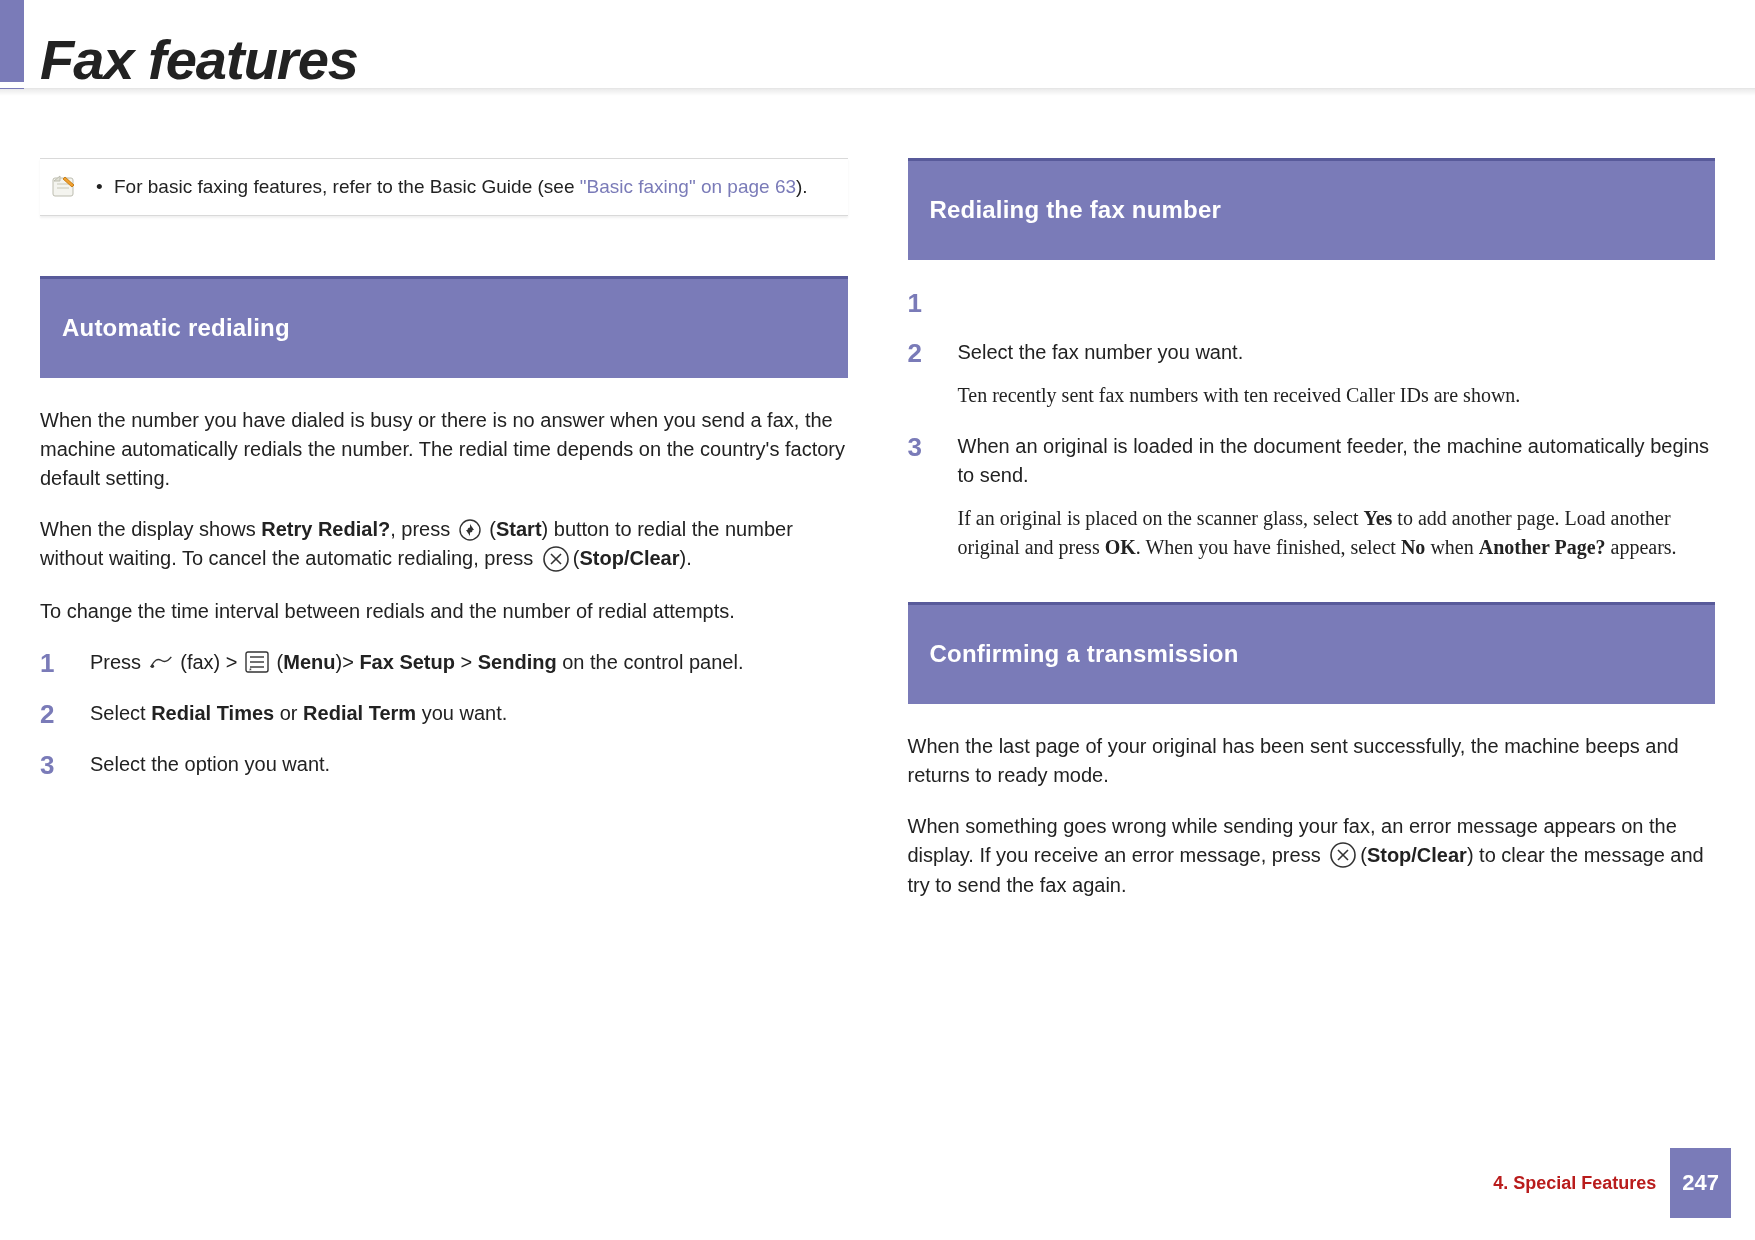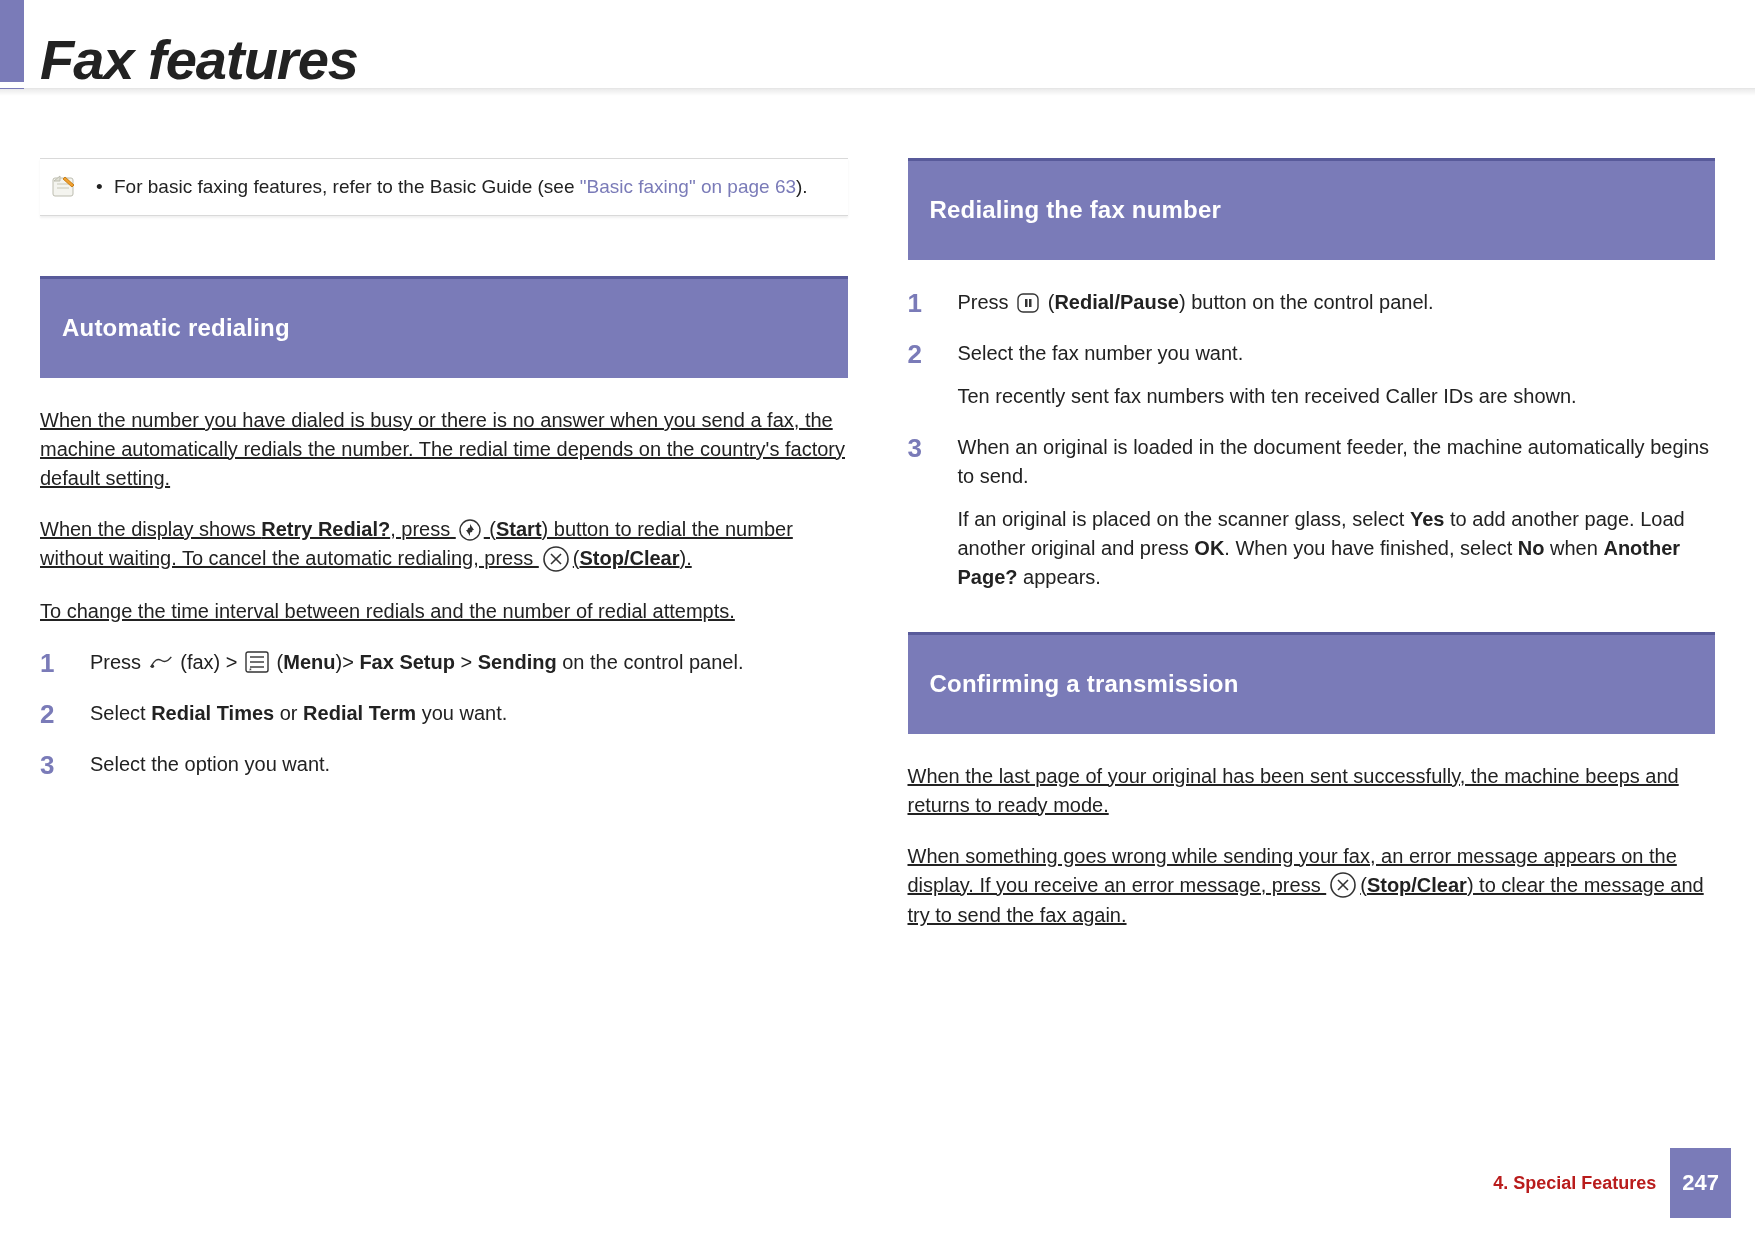--- a/index.html
+++ b/index.html
@@ -74,34 +74,34 @@
   .section-head {
     background: #7a7bb8;
     color: #fff;
     font-size: 24px;
     font-weight: 600;
     padding: 32px 22px;
     border-top: 3px solid #585a9a;
     margin-bottom: 28px;
     letter-spacing: 0.2px;
   }
-  .para { font-size: 20px; color:#222; margin-bottom: 22px; text-decoration: underline; }
+  .para { font-size: 20px; color:#222; margin-bottom: 22px; }
   .steps { list-style:none; padding:0; margin:0; }
   .steps > li { display:flex; gap:26px; margin-bottom: 22px; align-items:flex-start; }
   .step-num {
     color:#7a7bb8;
     font-weight:800;
     font-size:26px;
     width:24px;
     flex:0 0 24px;
     line-height:1;
     padding-top:2px;
   }
   .step-body { font-size:20px; color:#222; }
-  .step-body p + p { margin-top:14px; }
+  .step-body p + p { margin-top:14px;font-family:Liberation Serif, serif; }
   b, strong { font-weight:700; }
   .inline-icon {
     display:inline-flex;
     vertical-align:middle;
     align-items:center;
     justify-content:center;
     width:24px;height:24px;
     margin:0 2px;
     position:relative;
     top:-1px;
@@ -214,31 +214,20 @@
     </ol>
   </div>
 
   <div class="col">
 
     <div class="section-head">Redialing the fax number</div>
 
     <ol class="steps">
       <li>
         <span class="step-num">1</span>
-        <div class="step-body">
-          <p>
-            <span>Press </span><span class="inline-icon">
-                <svg width="22" height="20" viewBox="0 0 22 20">
-                  <rect x="1" y="1" width="20" height="18" rx="5" fill="none" stroke="#333" stroke-width="1.4"></rect>
-                  <rect x="8" y="6" width="2.5" height="8" fill="#333"></rect>
-                  <rect x="12" y="6" width="2.5" height="8" fill="#333"></rect>
-                </svg>
-              </span><span> (</span><b>Redial/Pause</b><span>) button on the control panel.</span>
-          </p>
-        </div>
       </li>
       <li>
         <span class="step-num">2</span>
         <div class="step-body">
           <p>Select the fax number you want.</p>
           <p>Ten recently sent fax numbers with ten received Caller IDs are shown.</p>
         </div>
       </li>
       <li>
         <span class="step-num">3</span>

